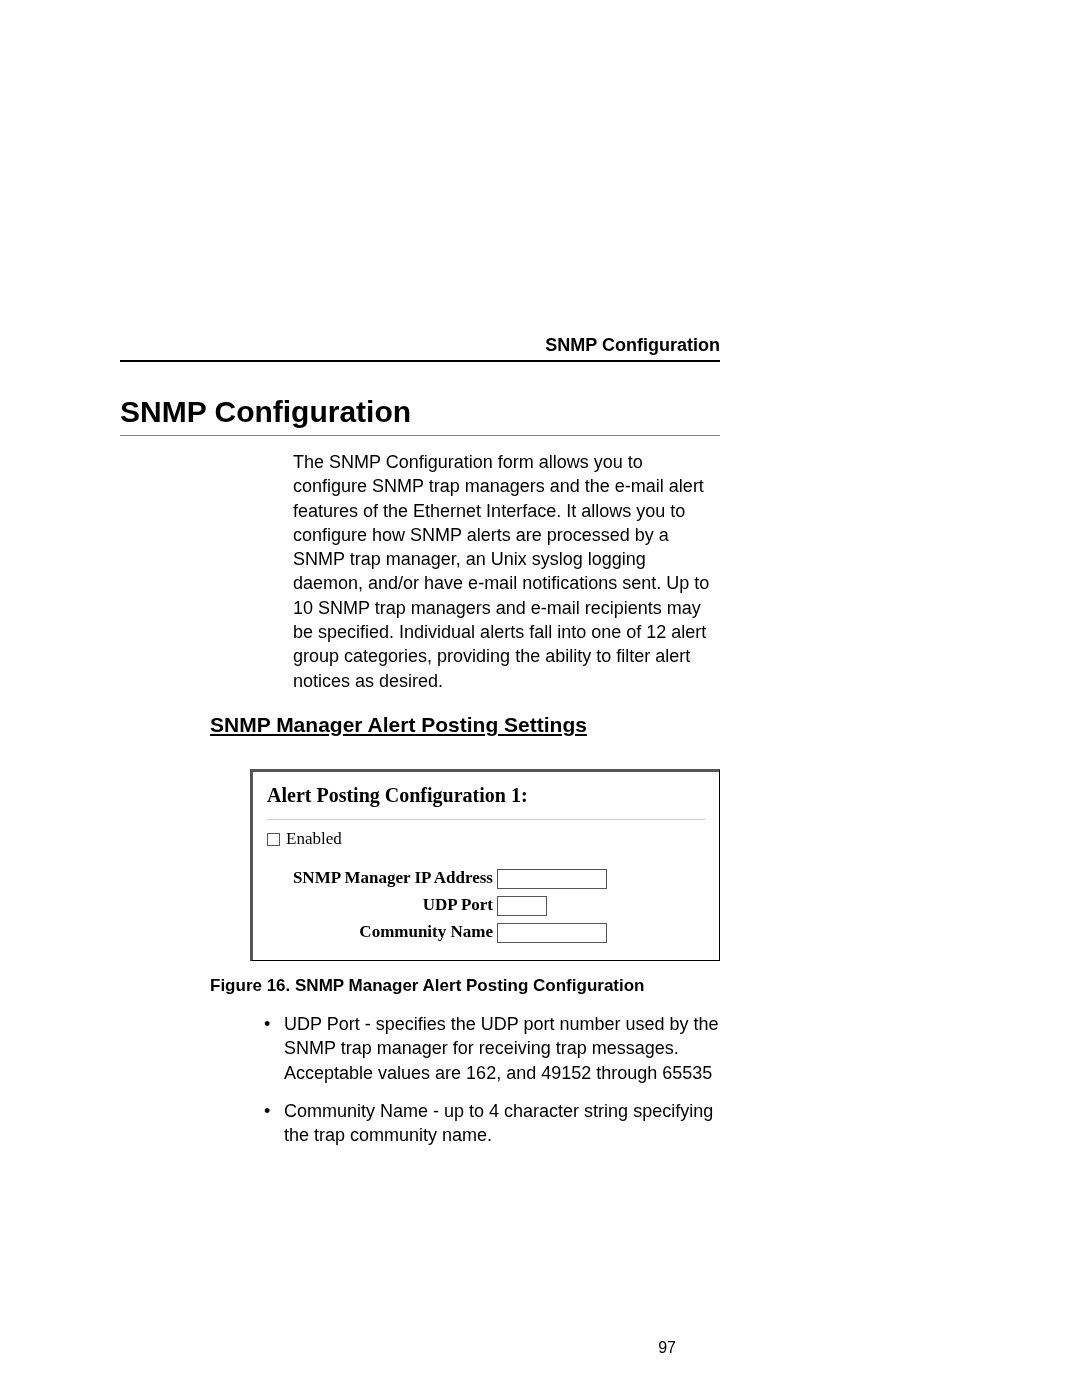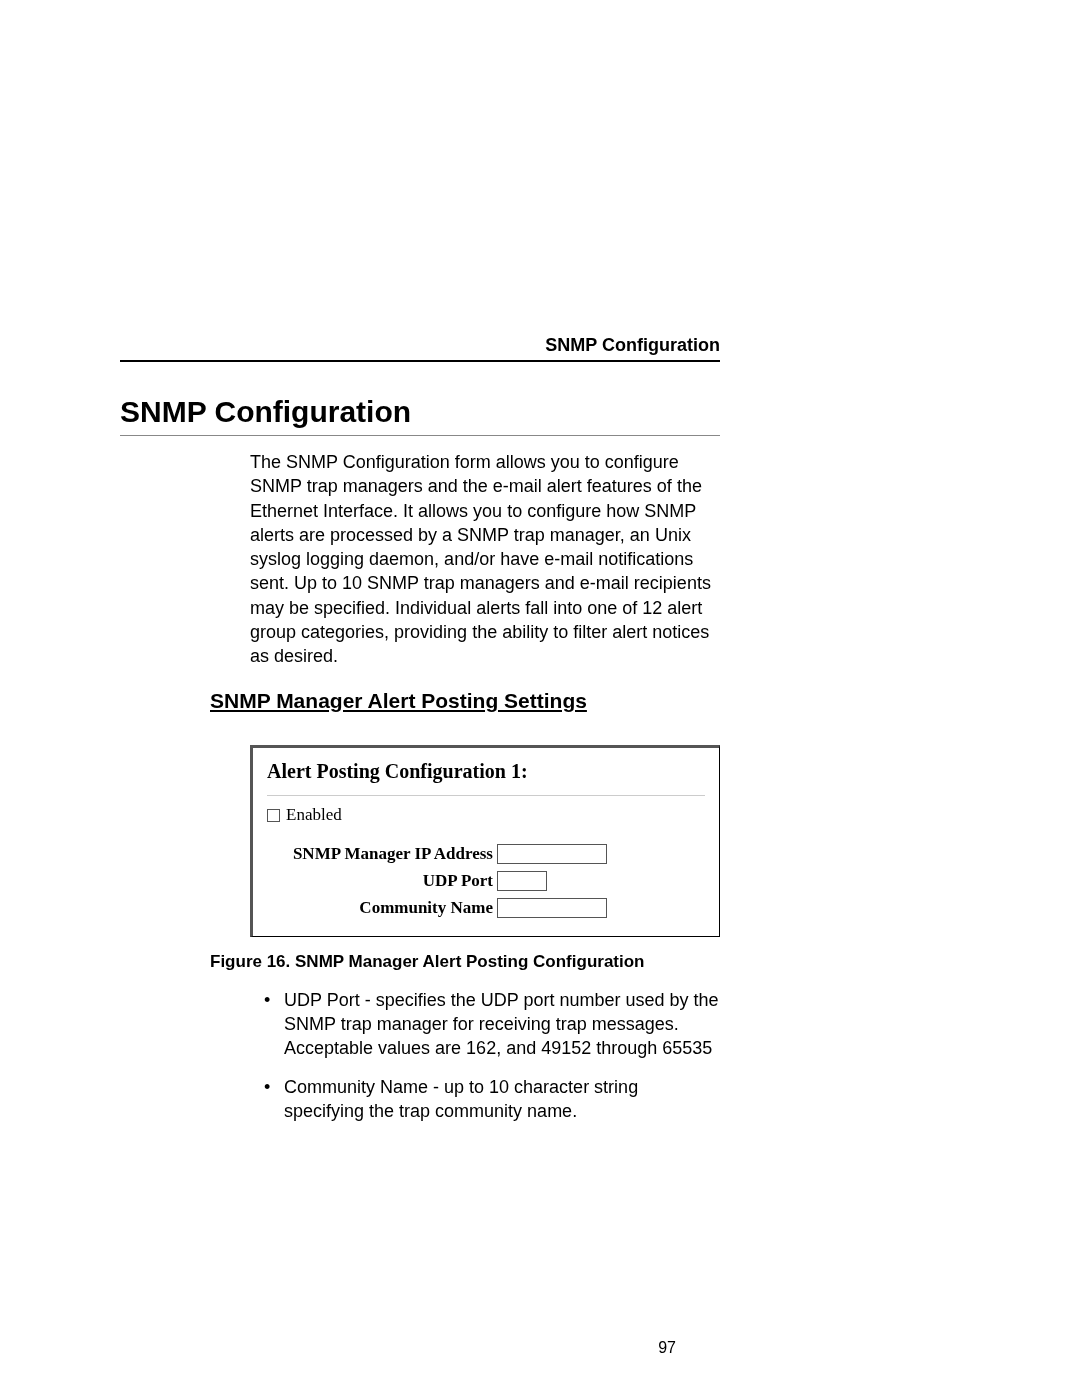--- a/index.html
+++ b/index.html
@@ -121,20 +121,21 @@
     background: #fff;
   }
   .fb-input.short { width: 50px; }
   .figure-caption {
     font-weight: bold;
     font-size: 17px;
     margin: 4px 0 14px -40px;
   }
   .para {
     margin-bottom: 14px;
+    margin-left: 43px;
   }
   ul.bullets {
     list-style: none;
     padding: 0;
     margin: 0;
   }
   ul.bullets li {
     position: relative;
     padding-left: 34px;
     margin-bottom: 14px;
@@ -191,19 +192,19 @@
         <div class="fb-label">Community Name</div>
         <div class="fb-input" title=""></div>
       </div>
     </div>
 
     <div class="figure-caption">Figure 16. SNMP Manager Alert Posting Configuration</div>
 
 
     <ul class="bullets">
       <li>UDP Port - specifies the UDP port number used by the SNMP trap manager for receiving trap messages. Acceptable values are 162, and 49152 through 65535</li>
-      <li>Community Name - up to 10 character string specifying the trap community name.</li>
+      <li>Community Name - up to 4 character string specifying the trap community name.</li>
     </ul>
 
   </div>
 
   <div class="page-num">97</div>
 </div>
 
 </body></html>

